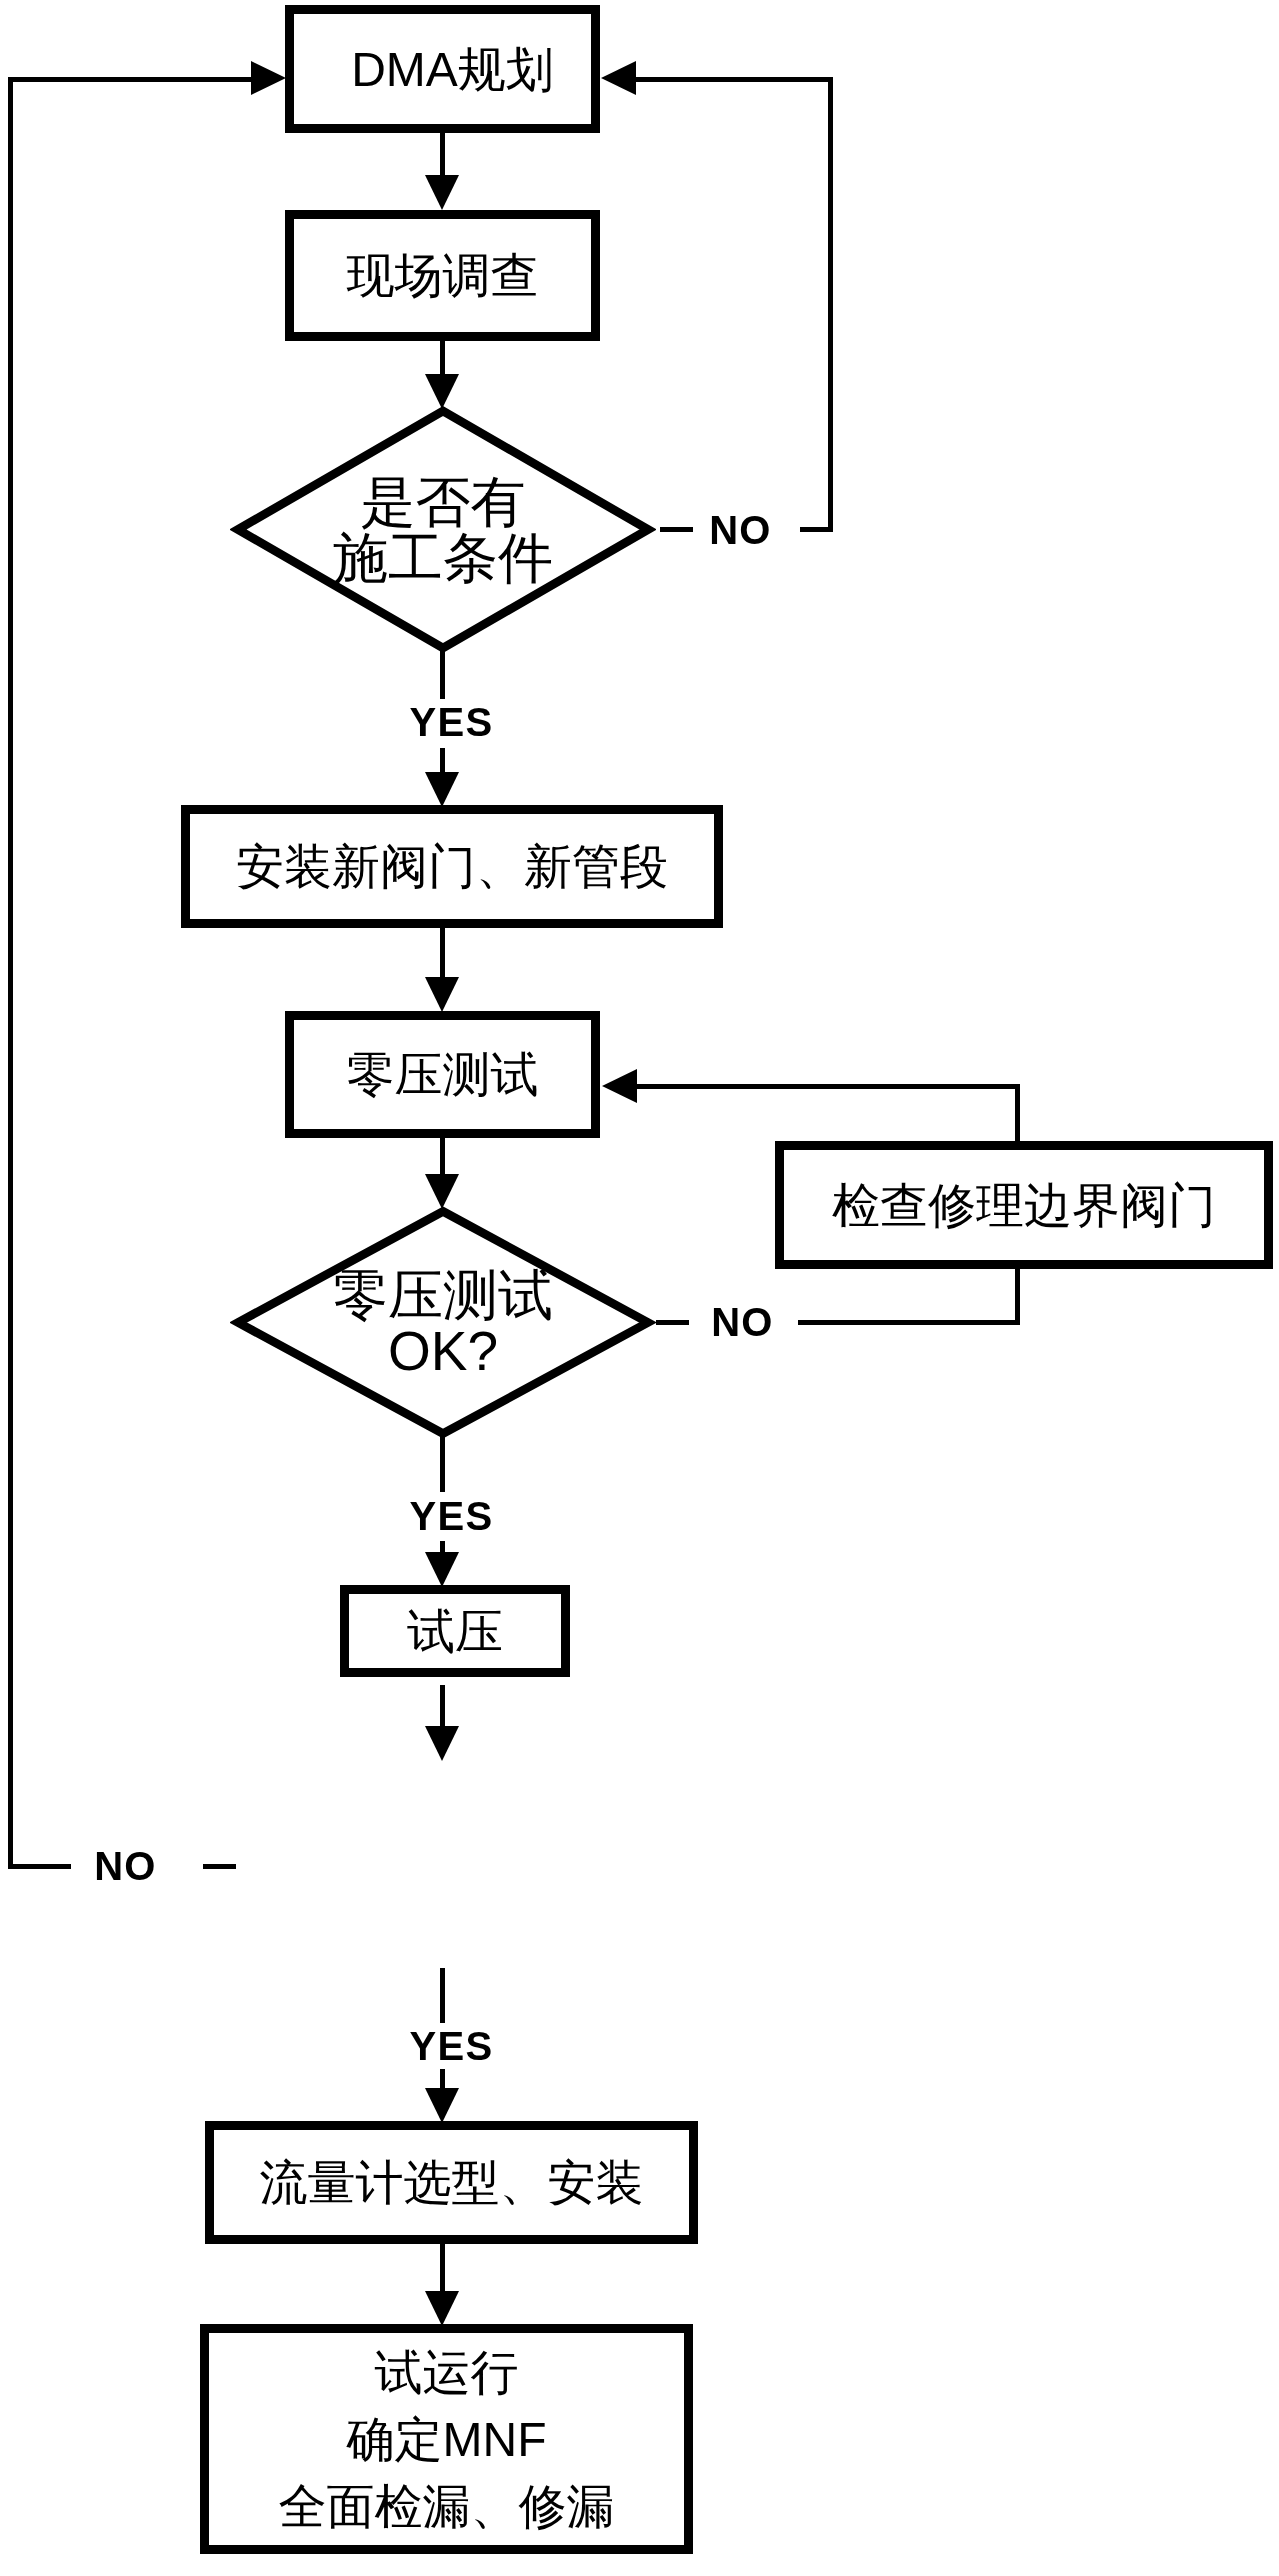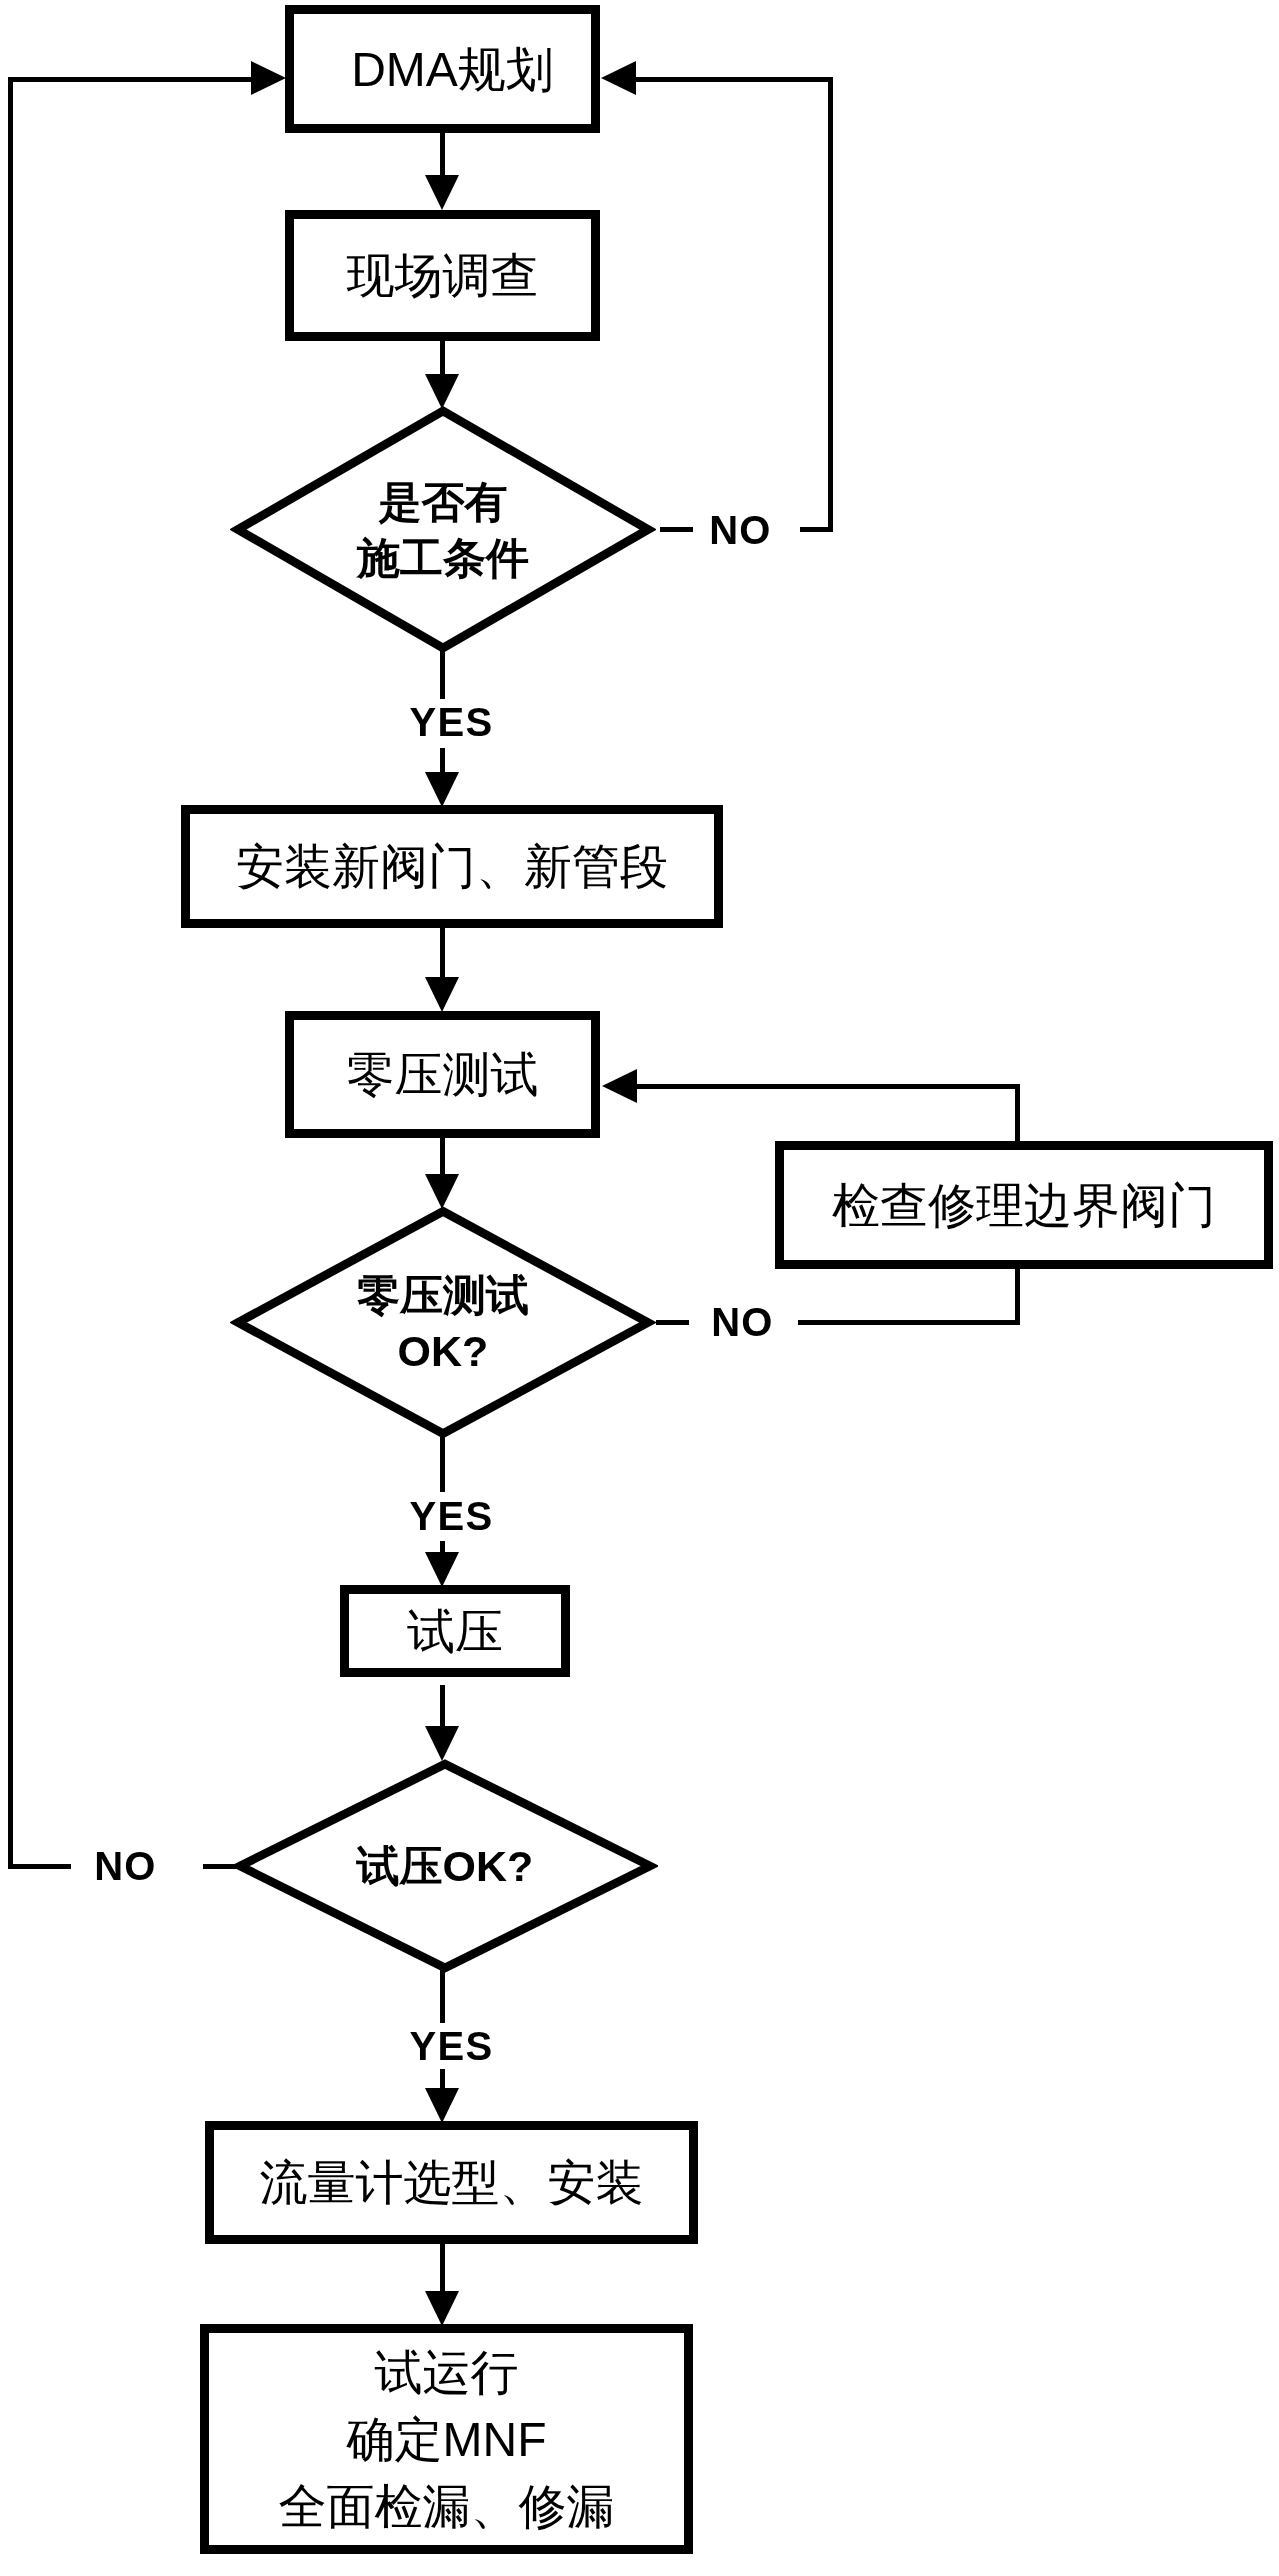--- a/index.html
+++ b/index.html
@@ -25,23 +25,22 @@
     line-height:67px;
     white-space:nowrap;
   }
   .dwrap{position:absolute;}
   .dwrap svg{display:block;}
   .dtext{
     position:absolute;inset:0;
     display:flex;flex-direction:column;
     align-items:center;justify-content:center;
     text-align:center;
-    font-size:43px;line-height:56px;
+    font-size:55px;line-height:56px;
     white-space:nowrap;
-    font-weight:bold;
   }
   .ln{position:absolute;background:#000;}
   .lbl{
     position:absolute;
     font-size:40px;line-height:44px;
     text-align:center;
     letter-spacing:1.3px;
     font-weight:bold;
   }
   .ah{position:absolute;width:0;height:0;}
@@ -101,28 +100,20 @@
   <div class="dwrap" style="left:230px;top:1203px;width:426px;height:239px;">
     <svg width="426" height="239" viewBox="0 0 640 358">
       <polygon points="320,12 628,179 320,346 12,179" fill="#ffffff" stroke="#000000" stroke-width="13"></polygon>
     </svg>
     <div class="dtext">
       <div>零压测试</div>
       <div>OK?</div>
     </div>
   </div>
 
-  <div class="dwrap" style="left:232px;top:1756px;width:426px;height:220px;">
-    <svg width="426" height="220" viewBox="0 0 640 330">
-      <polygon points="320,12 628,165 320,318 12,165" fill="#ffffff" stroke="#000000" stroke-width="13"></polygon>
-    </svg>
-    <div class="dtext">
-      <div>试压OK?</div>
-    </div>
-  </div>
 
   <div class="ln" style="left:440px;top:133px;width:4.7px;height:45px;"></div>
   <div class="ah down" style="left:425px;top:175px;"></div>
 
   <div class="ln" style="left:440px;top:341px;width:4.7px;height:35px;"></div>
   <div class="ah down" style="left:425px;top:374px;"></div>
 
   <div class="ln" style="left:440px;top:646px;width:4.7px;height:53px;"></div>
   <div class="lbl" style="left:398px;top:700px;width:107px;">YES</div>
   <div class="ln" style="left:440px;top:748px;width:4.7px;height:27px;"></div>

